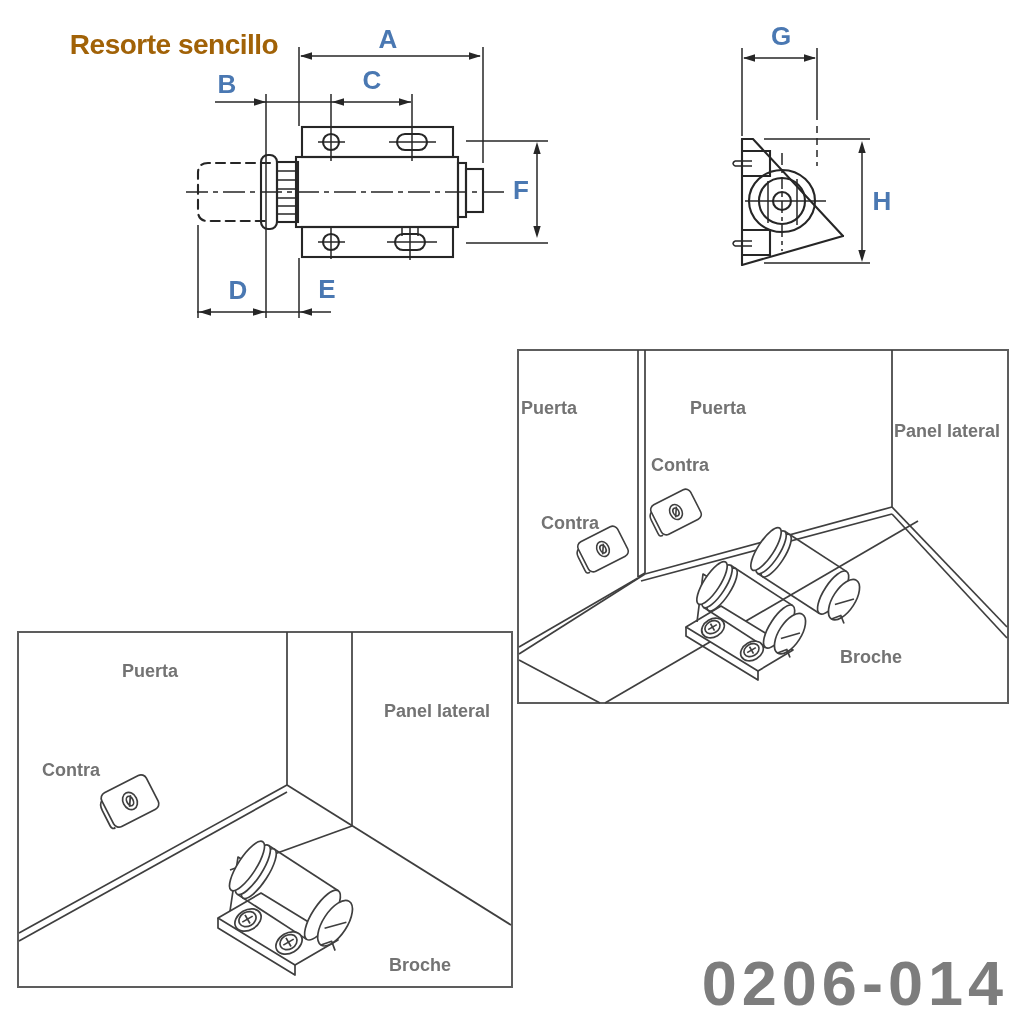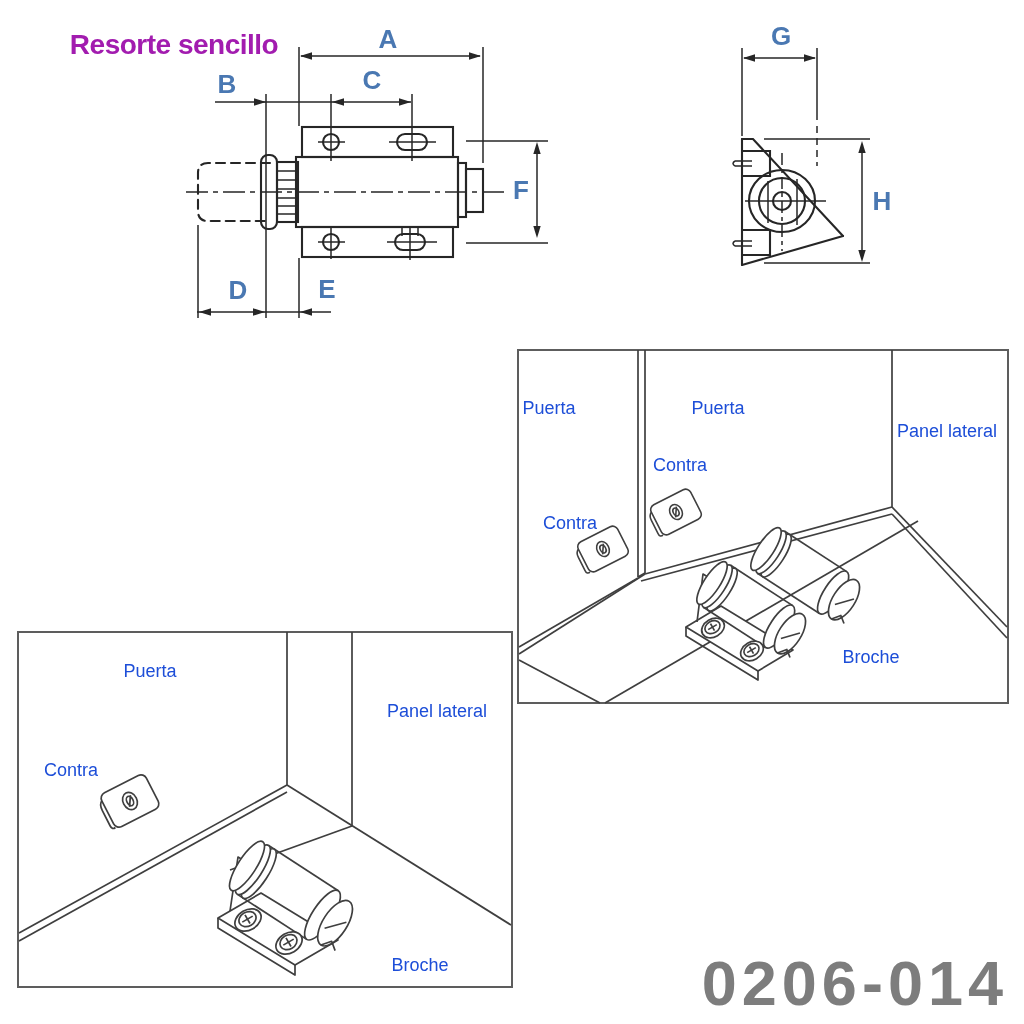--- a/index.html
+++ b/index.html
@@ -1,22 +1,22 @@
 <!DOCTYPE html>
 <html><head>
 <meta charset="utf-8">
 <style>
   html,body{margin:0;padding:0;background:#ffffff;}
   #stage{position:relative;width:1024px;height:1024px;background:#ffffff;overflow:hidden;
          font-family:"Liberation Sans",sans-serif;}
   #art{position:absolute;left:0;top:0;}
   .txt{position:absolute;transform:translate(-50%,-50%);white-space:nowrap;}
-  .title{color:#a21caf;font-size:28px;font-weight:bold;letter-spacing:-0.5px;}
+  .title{color:#a16207;font-size:28px;font-weight:bold;letter-spacing:-0.5px;}
   .dim{color:#4A78B2;font-size:26px;font-weight:bold;}
-  .lbl{color:#1d4ed8;font-size:18px;font-weight:normal;}
+  .lbl{color:#737373;font-size:18px;font-weight:bold;}
   .code{color:#7D7D7D;font-size:63px;font-weight:bold;letter-spacing:5px;
         transform:translate(-100%,-50%);}
   svg .ln{stroke:#262626;stroke-width:2.1;fill:none;stroke-linecap:round;}
   svg .thin{stroke:#262626;stroke-width:1.5;fill:none;}
   svg .arrow{fill:#262626;stroke:none;}
   svg .iso{stroke:#3f3f3f;stroke-width:1.7;fill:none;stroke-linejoin:round;}
   svg .isow{stroke:#3f3f3f;stroke-width:1.7;fill:#ffffff;stroke-linejoin:round;}
   svg .frame{stroke:#5d5d5d;stroke-width:2;fill:none;}
 </style>
 </head>

